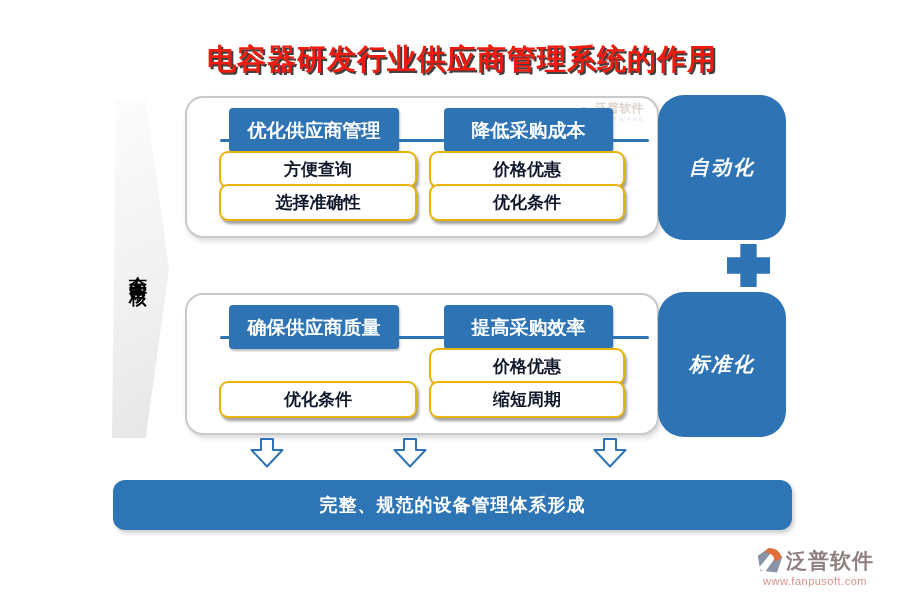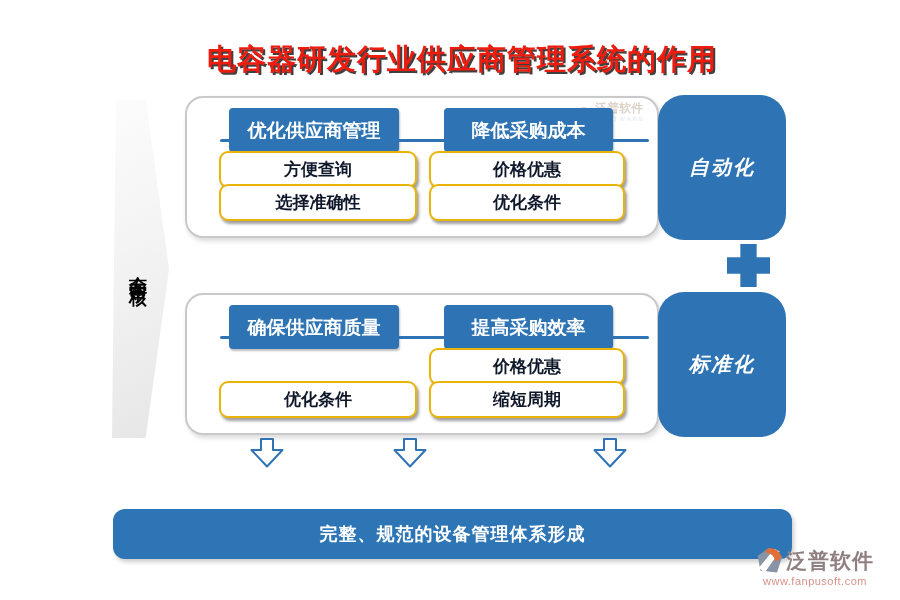--- a/index.html
+++ b/index.html
@@ -73,21 +73,20 @@
   .arrow{position:absolute;top:438px;width:34px;height:30px}
   #arrow1{left:250px}
   #arrow2{left:393px}
   #arrow3{left:593px}
   
   .bottom-bar{
     position:absolute;left:113px;top:480px;width:679px;height:50px;background:#2e75b6;border-radius:12px;
     display:flex;align-items:center;justify-content:center;
     color:#fff;font-size:18px;font-weight:bold;letter-spacing:1px;
     box-shadow:2px 3px 4px rgba(0,0,0,.2);
-    margin-top:29px;
   }
   
   .footer{position:absolute;left:756px;top:547px;display:flex;flex-direction:column}
   .footer-row{display:flex;align-items:center;gap:2px}
   .footer-name{font-size:21px;font-weight:bold;color:#8f7f80;letter-spacing:1px;line-height:24px}
   .footer-url{font-size:11px;color:#d8928a;letter-spacing:.5px;margin-top:0;text-align:center}
 </style>
 </head>
 <body>
 

